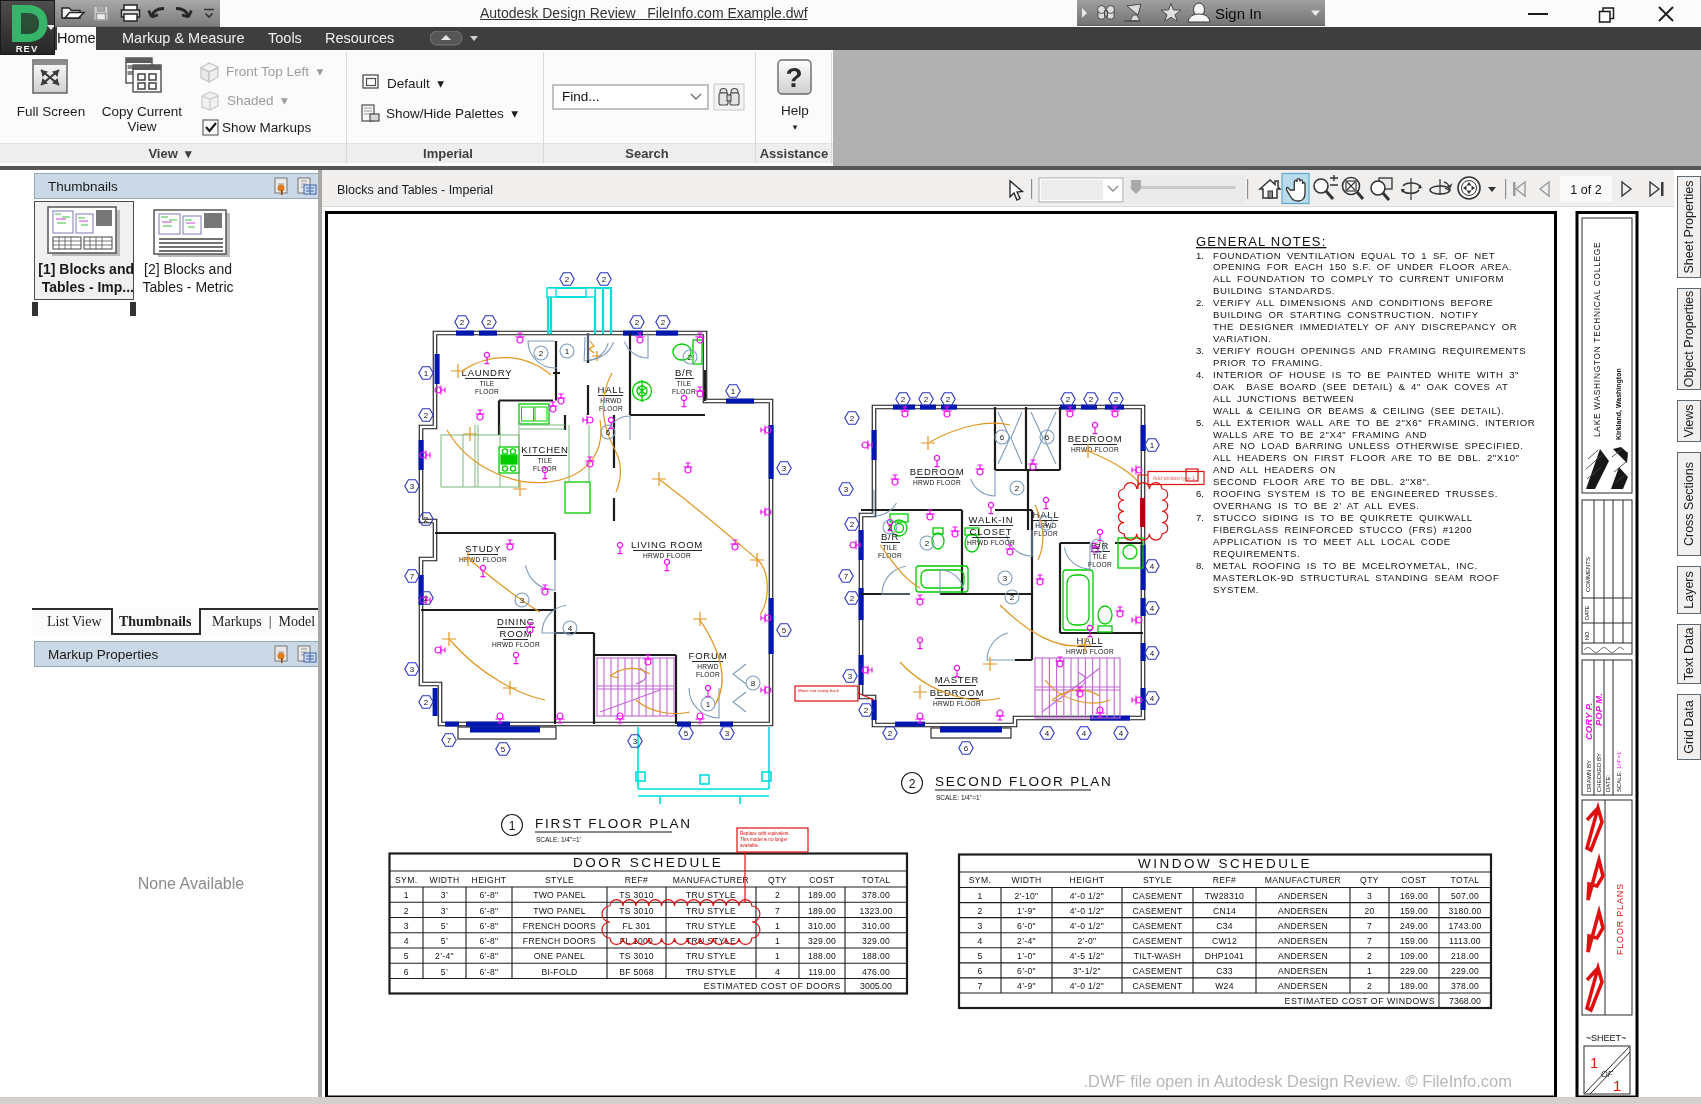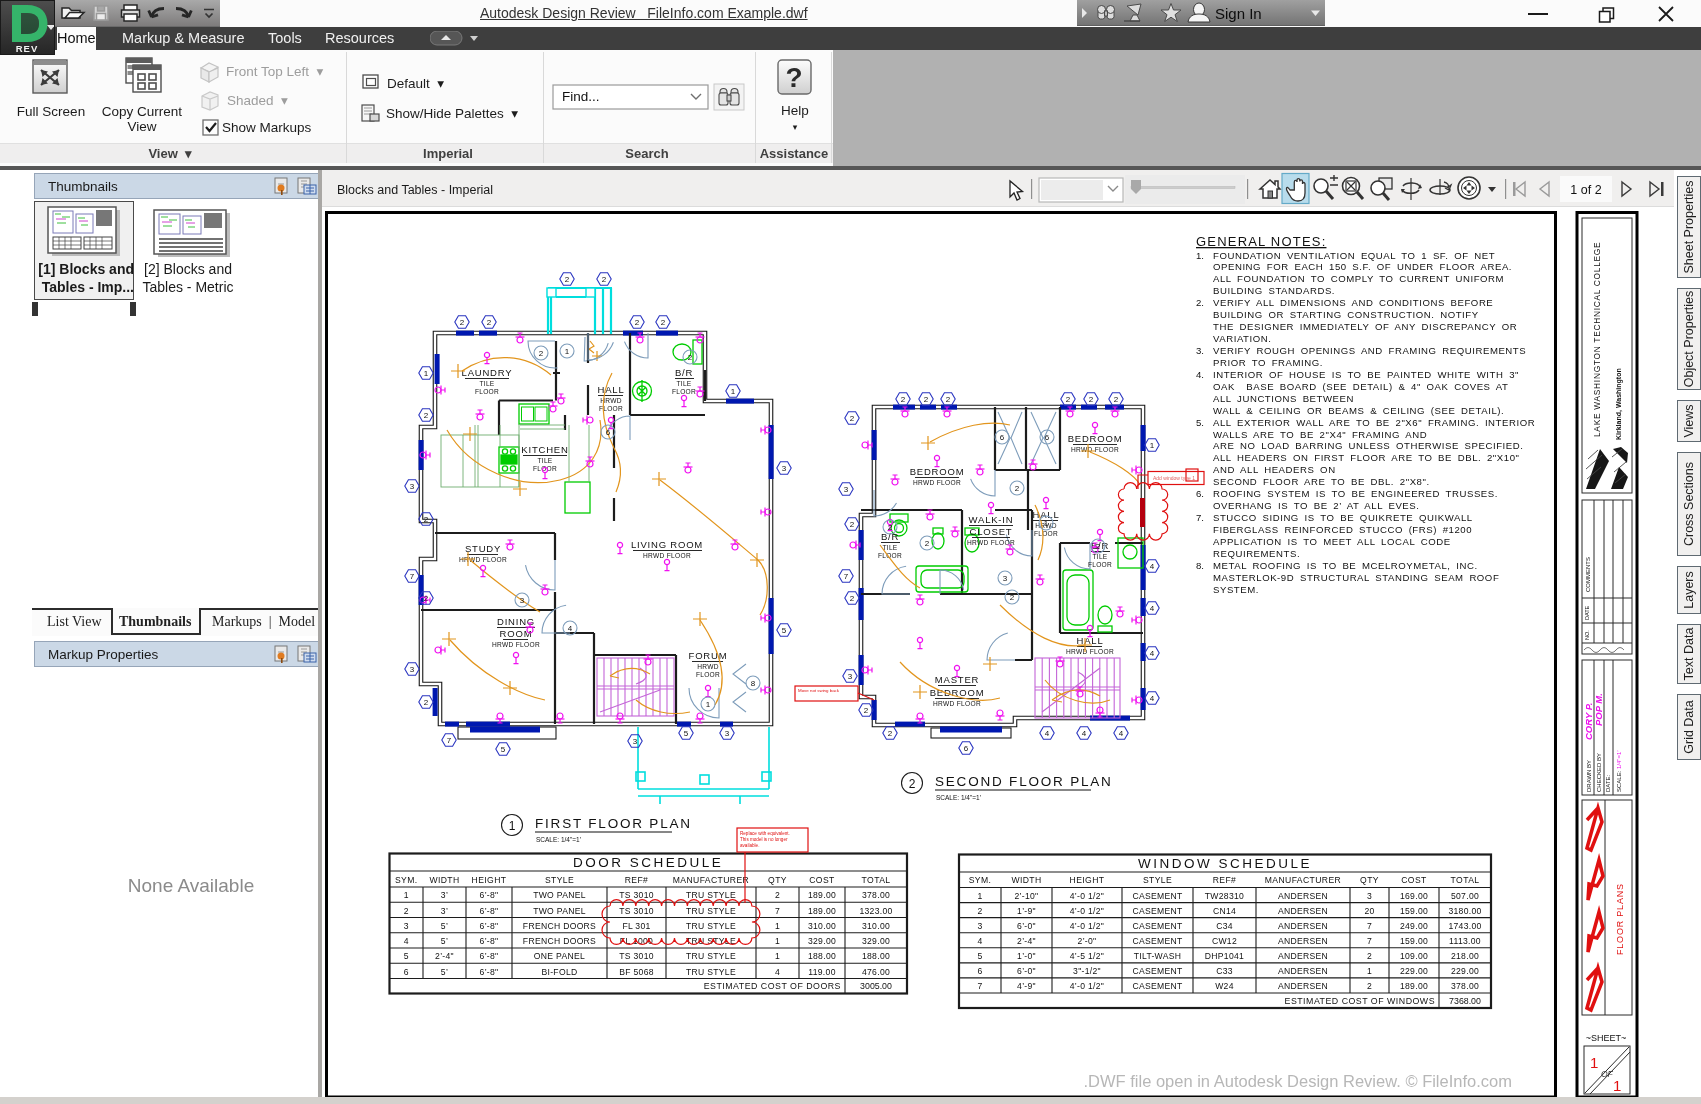--- a/index.html
+++ b/index.html
@@ -29,21 +29,21 @@
 #ribbonline { position:absolute; top:166px; left:0; width:1701px; height:4px; background:#565656; }
 .rlabel { position:absolute; font-size:13.5px; color:#1c1c1c; text-align:center; }
 .rgray { color:#9d9d9d; }
 
 
 #leftpanel { position:absolute; top:170px; left:8px; width:318px; height:934px; background:#fff;margin-left:24px; }
 .phead { position:absolute; left:2px; width:314px; height:26px; background:#cbd8e6; border:1px solid #96a5b8; }
 .phead .ptitle { position:absolute; left:13px; top:5px; font-size:13.5px; color:#1a1a1a; }
 #lptabs { position:absolute; left:0px; top:438px; width:318px; height:28px; background:#fbfbfb; border-top:2px solid #2c2c2c;font-family:Liberation Serif, serif; }
 .lptab { position:absolute; top:4px; font-size:14px; color:#222; }
-#noneavail { position:absolute; left:0; top:705px; width:318px; text-align:center; font-size:19px; color:#8b8b8b; }
+#noneavail { position:absolute; left:0; top:705px; width:318px; text-align:center; font-size:16px; color:#8b8b8b; }
 #lpsep { position:absolute; top:170px; left:318px; width:4px; height:934px; background:#a9a7a4; }
 
 
 #ctoolbar { position:absolute; top:170px; left:322px; width:1379px; height:37px; background:#f0efee; border-bottom:1px solid #dcdcdc; }
 #ctitle { position:absolute; left:15px; top:13px; font-size:12.5px; color:#1a1a1a; }
 
 
 #canvas { position:absolute; top:207px; left:322px; width:1352px; height:890px; background:#ffffff; }
 #bottomstrip { position:absolute; top:1097px; left:0; width:1701px; height:7px; background:#d4d1cd; }
 

